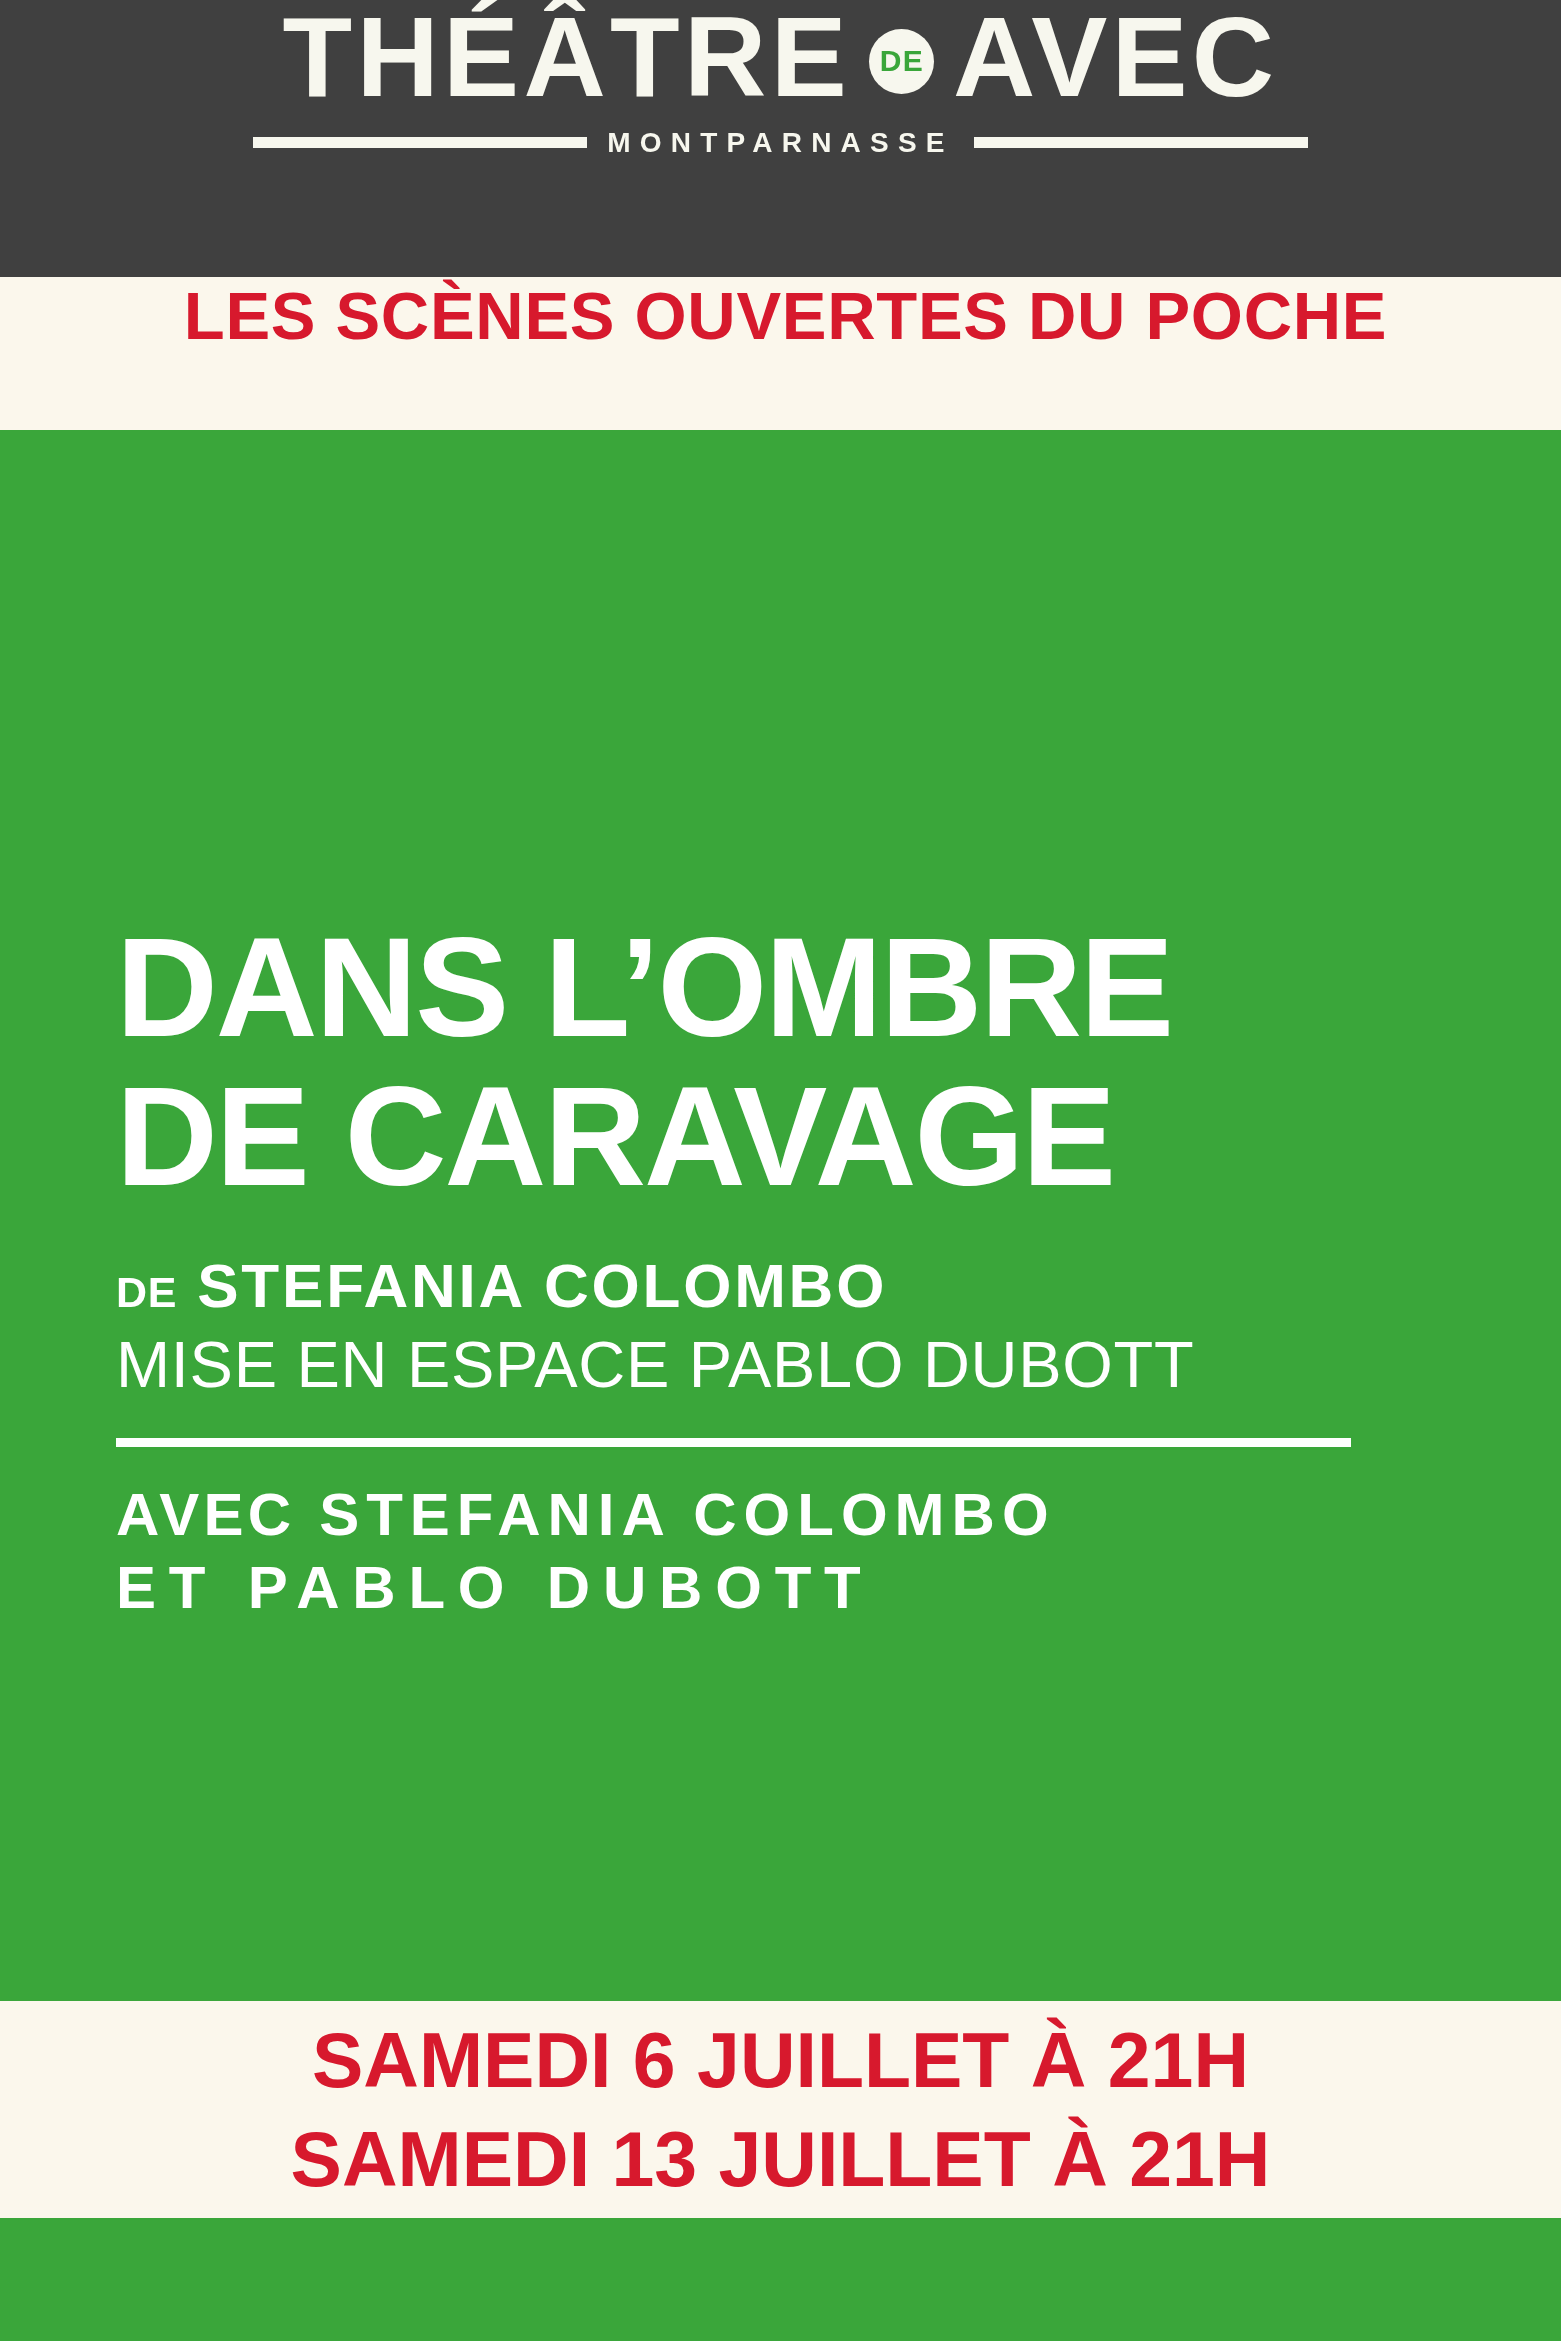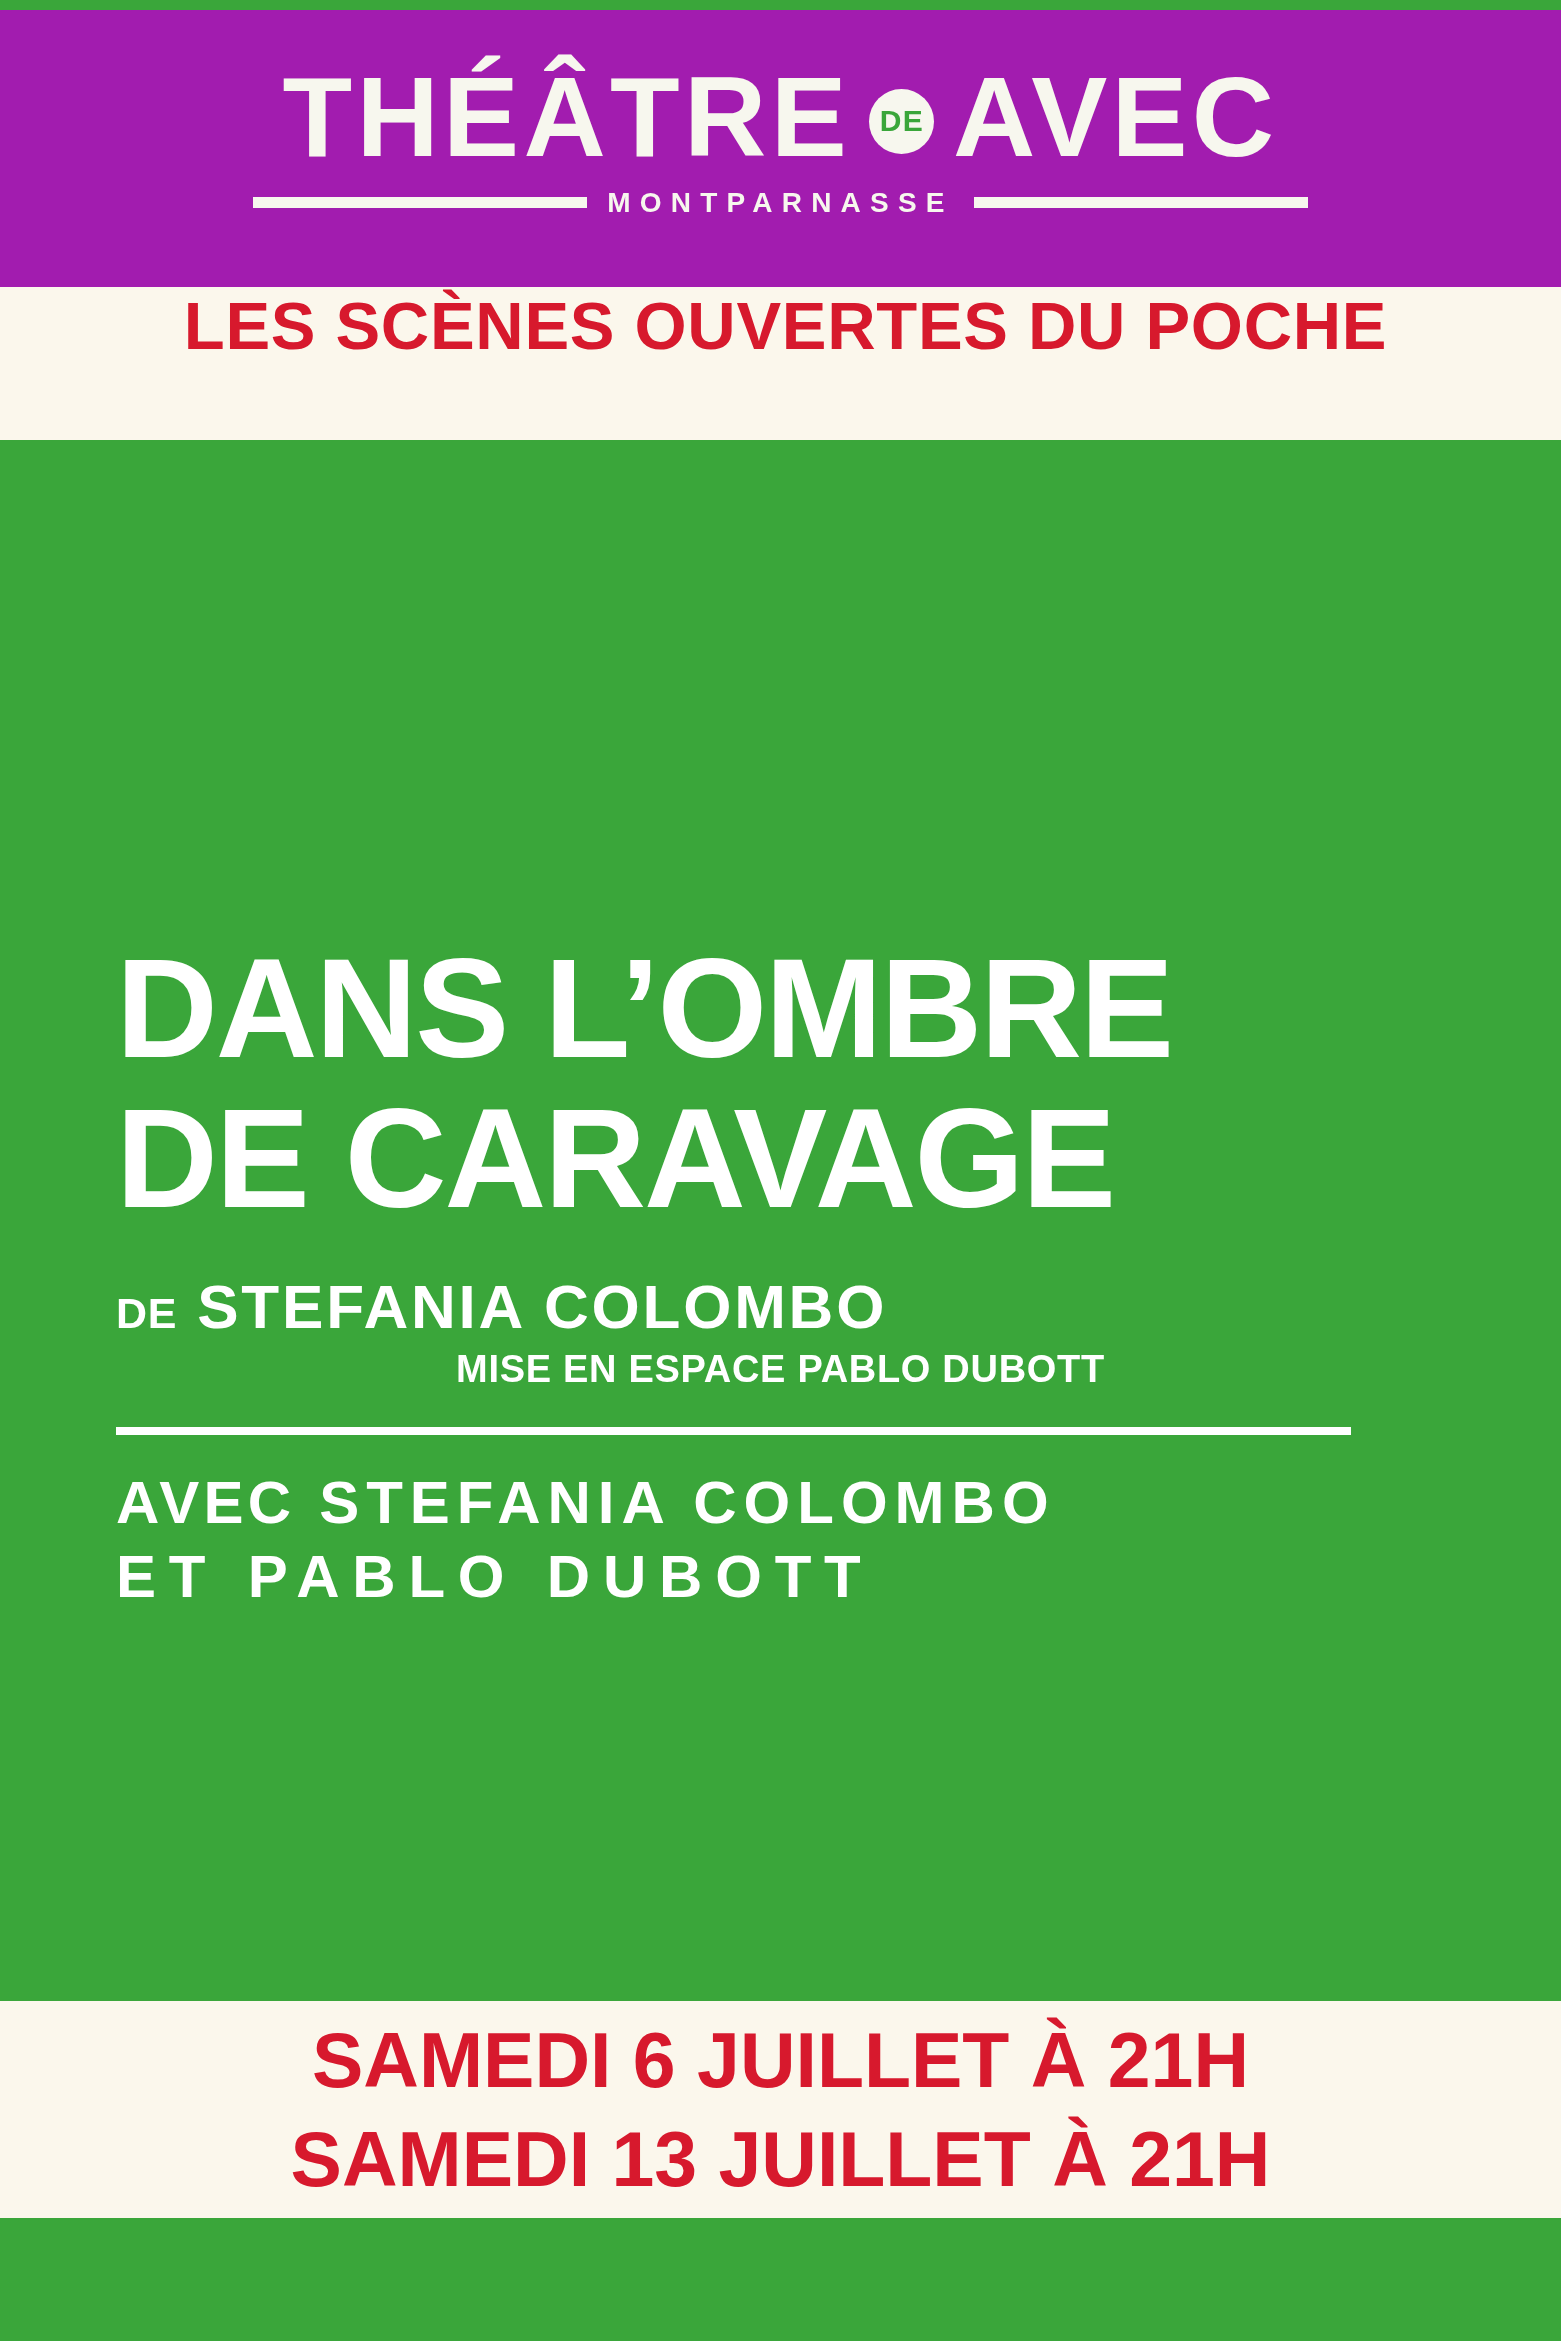--- a/index.html
+++ b/index.html
@@ -18,25 +18,24 @@
     width: 1561px;
     height: 2342px;
     background: #3aa63a;
     display: flex;
     flex-direction: column;
   }
 
   
   .logo-band {
     height: 277px;
-    background: #a21caf;
-    display: flex;
-    align-items: center;
-    justify-content: center;
-    margin-top: 10px;
+    background: #404040;
+    display: flex;
+    align-items: flex-start;
+    justify-content: center;
   }
   .logo {
     position: relative;
     width: 1164px;
     height: 177px;
     display: flex;
     flex-direction: column;
     align-items: center;
     justify-content: flex-start;
   }
@@ -142,27 +141,26 @@
     line-height: 1.16;
     letter-spacing: 2.8px;
     white-space: nowrap;
   }
   .credit-author .small-de {
     font-size: 43px;
     letter-spacing: 0.7px;
   }
   .credit-staging {
     color: #ffffff;
-    font-size: 38px;
-    font-weight: 700;
+    font-size: 65px;
+    font-weight: 400;
     line-height: 1.2;
     letter-spacing: 0.7px;
     white-space: nowrap;
     margin-top: 4.3px;
-    text-align: center;
   }
   .divider {
     height: 8.5px;
     background: #ffffff;
     width: 1235px;
     margin: 34px 0 31px 0;
   }
   .cast-line {
     color: #ffffff;
     font-size: 60px;

